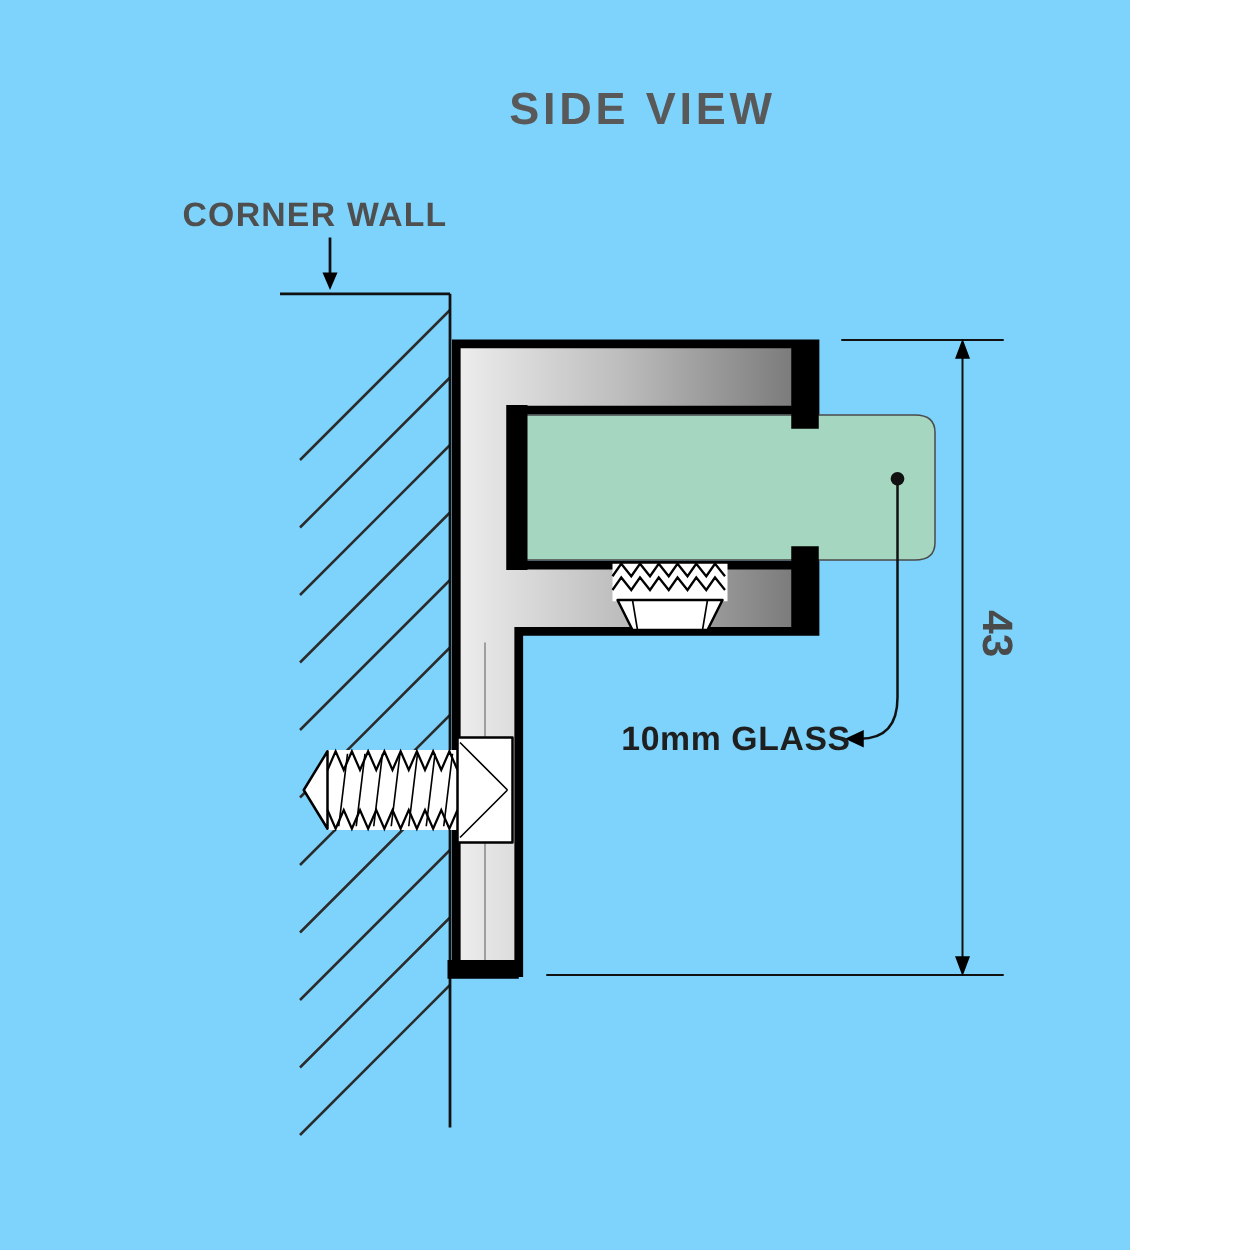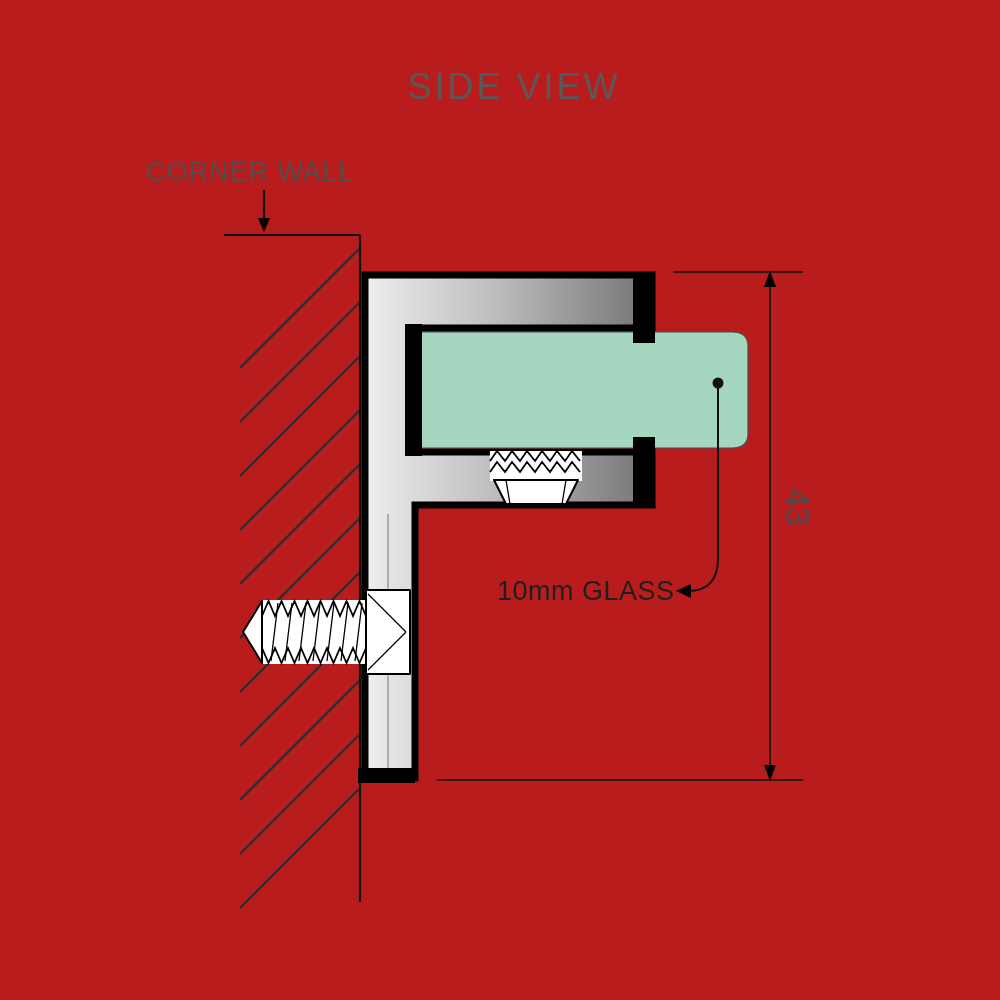--- a/index.html
+++ b/index.html
@@ -2,24 +2,25 @@
 <html><head>
 <meta charset="utf-8">
 <style>
   html, body {
     margin: 0;
     padding: 0;
     background: #ffffff;
   }
   .canvas {
     position: relative;
-    width: 1000px;
+    width: 904px;
     height: 1000px;
-    background: #b91c1c;
+    background: #7dd3fc;
     overflow: hidden;
+    font-weight: bold;
   }
   svg {
     font-family: "Liberation Sans", sans-serif;
   }
   .t-title   { fill: #595959; font-size: 36px; letter-spacing: 3px; }
   .t-label   { fill: #4f4f4f; font-size: 27px; letter-spacing: 1px; }
   .t-glass   { fill: #1f1f1f; font-size: 27px; letter-spacing: 0.5px; }
   .t-dim     { fill: #4a4a4a; font-size: 34px; }
   .thin-line  { stroke: #111111; stroke-width: 1.6; fill: none; }
   .wall-line  { stroke: #111111; stroke-width: 2.2; fill: none; }

